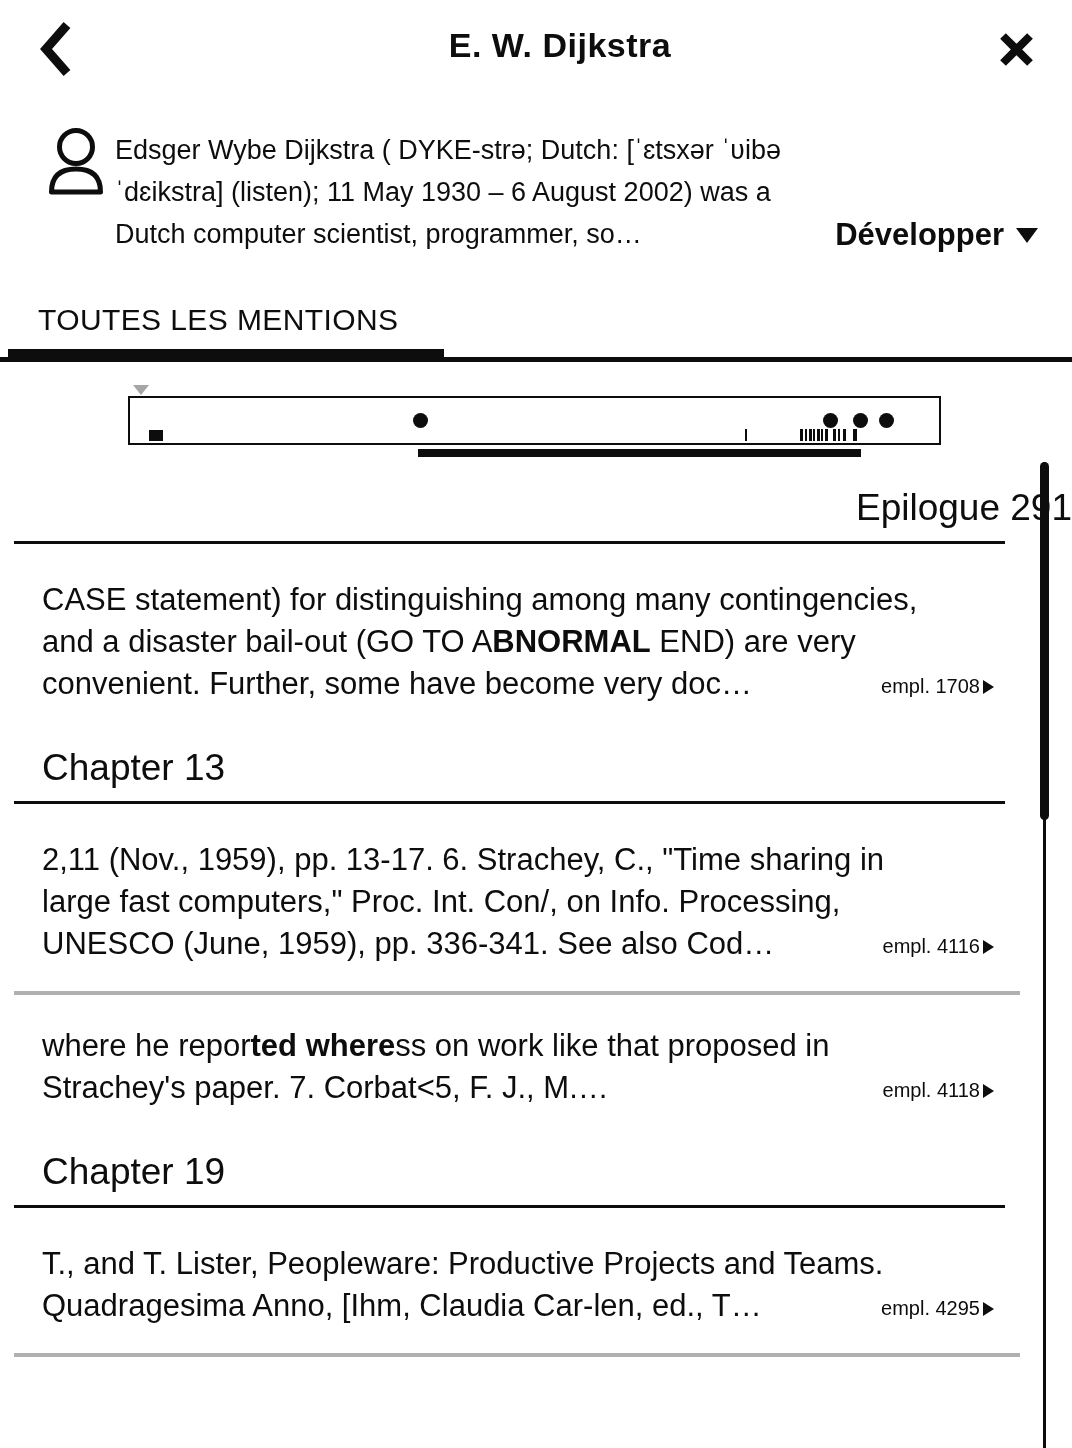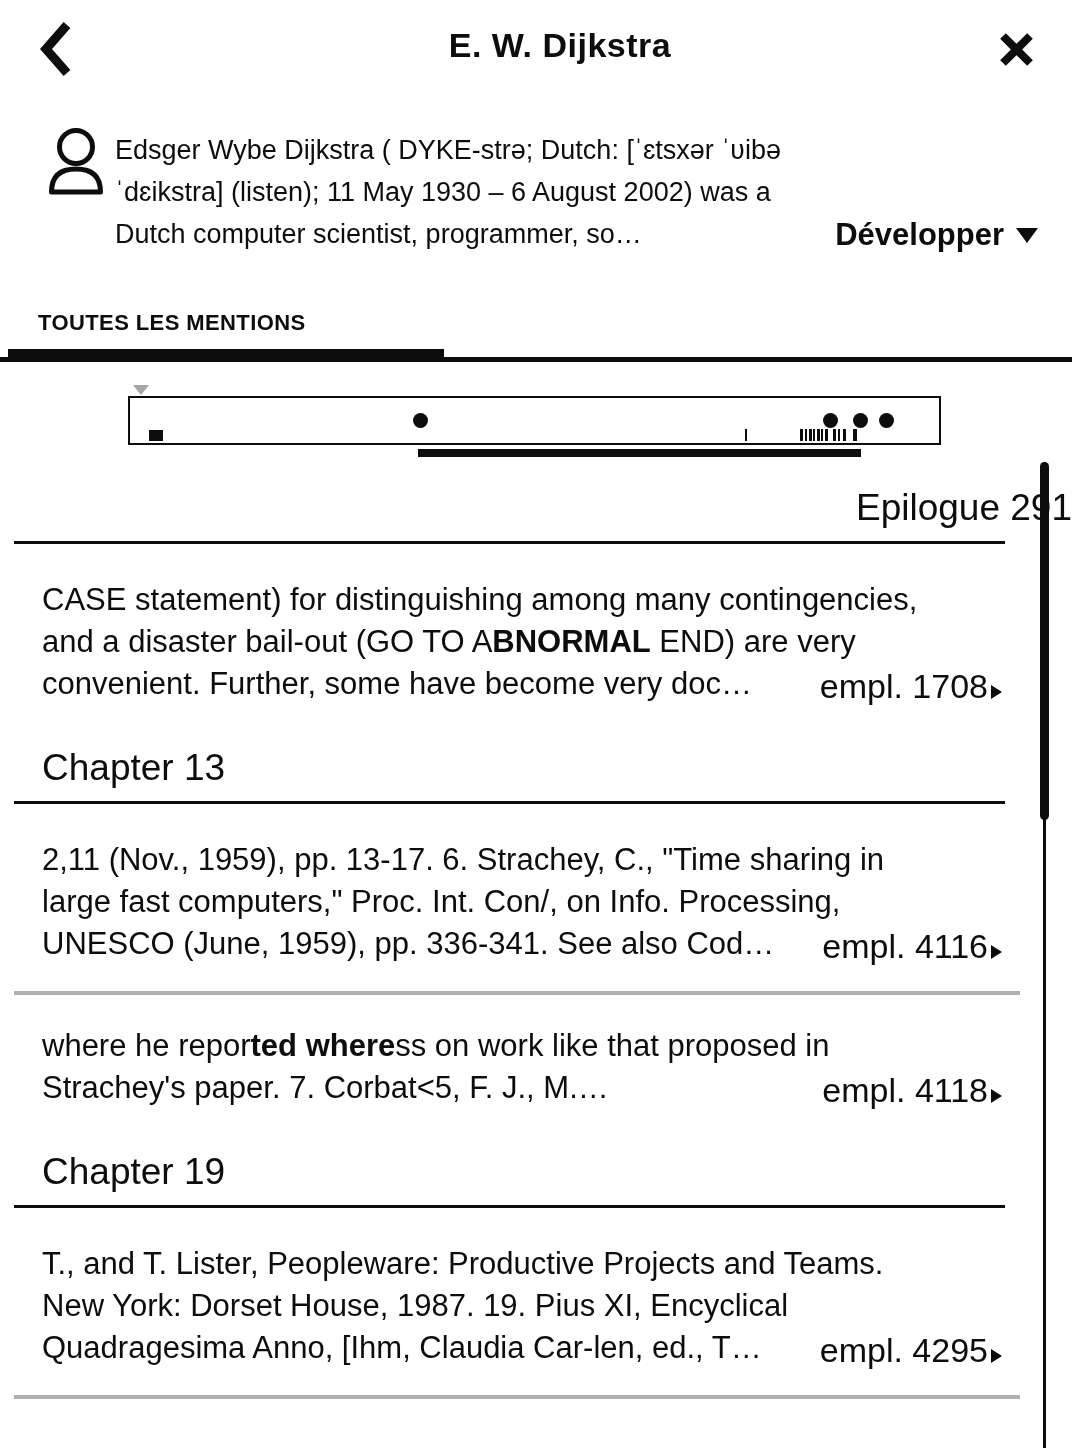--- a/index.html
+++ b/index.html
@@ -25,22 +25,22 @@
     position:absolute; top:214px; right:34px; font-size:31px; line-height:42px;
     font-weight:700; cursor:pointer; white-space:nowrap;
   }
   .expand-caret{
     display:inline-block; width:0; height:0; margin-left:12px;
     border-left:11px solid transparent; border-right:11px solid transparent;
     border-top:15px solid #0d0d0d; vertical-align:2px;
   }
   
   .tab-label{
-    position:absolute; left:38px; top:303px; font-size:22px; font-weight:700;
-    letter-spacing:.4px; cursor:pointer; white-space:nowrap;margin-top:7px;
+    position:absolute; left:38px; top:303px; font-size:30px; font-weight:400;
+    letter-spacing:.4px; cursor:pointer; white-space:nowrap;
   }
   .tab-line{position:absolute; left:0; top:357px; width:1072px; height:5px; background:#0d0d0d;}
   .tab-active-bar{position:absolute; left:8px; top:349px; width:436px; height:13px; background:#0d0d0d;}
   
   .tl-pointer{
     position:absolute; top:385px; width:0; height:0;
     border-left:8px solid transparent; border-right:8px solid transparent;
     border-top:10px solid #a6a6a6;
   }
   .tl-rect{
@@ -58,21 +58,21 @@
   }
   .section-heading.first{margin-top:16px;text-align:right;}
   .section-rule{margin:11px 67px 0 14px; height:3px; background:#0d0d0d;}
   .mention-item{
     position:relative; margin:35px 42px 0 42px; font-size:31px; line-height:42px; cursor:pointer;
   }
   .mention-item.after-div{margin-top:30px;}
   .mention-line{white-space:nowrap;}
   .seg-bold{font-weight:700;}
   .locator{
-    position:absolute; right:28px; bottom:4px; font-size:34px; line-height:30px;
+    position:absolute; right:36px; bottom:4px; font-size:20px; line-height:30px;
     white-space:nowrap; cursor:pointer;
   }
   .loc-arrow{
     display:inline-block; width:0; height:0; margin-left:3px;
     border-left:11px solid #0d0d0d; border-top:7px solid transparent;
     border-bottom:7px solid transparent; vertical-align:-1px;
   }
   .item-divider{margin:26px 52px 0 14px; height:4px; background:#b0b0b0;}
   
   .scroll-track{position:absolute; left:1043px; top:462px; width:3px; height:986px; background:#0d0d0d;}
@@ -156,21 +156,20 @@
       <div class="item-divider"></div>
       <div class="mention-item after-div">
         <div class="mention-line"><span>where he repor</span><span class="seg-bold">ted where</span><span>ss on work like that proposed in</span></div>
         <div class="mention-line"><span>Strachey's paper. 7. Corbat&lt;5, F. J., M.…</span></div>
         <span class="locator"><span>empl. 4118</span><span class="loc-arrow"></span></span>
       </div>
       <div class="section-heading">Chapter 19</div>
       <div class="section-rule"></div>
       <div class="mention-item">
         <div class="mention-line"><span>T., and T. Lister, Peopleware: Productive Projects and Teams.</span></div>
-        <div class="mention-line"><span>New York: Dorset House, 1987. 19. Pius XI, Encyclical</span></div>
         <div class="mention-line"><span>Quadragesima Anno, [Ihm, Claudia Car-len, ed., T…</span></div>
         <span class="locator"><span>empl. 4295</span><span class="loc-arrow"></span></span>
       </div>
       <div class="item-divider"></div>
     </div>
 
   <div class="scroll-track"></div>
   <div class="scroll-thumb"></div>
 
 </div>

